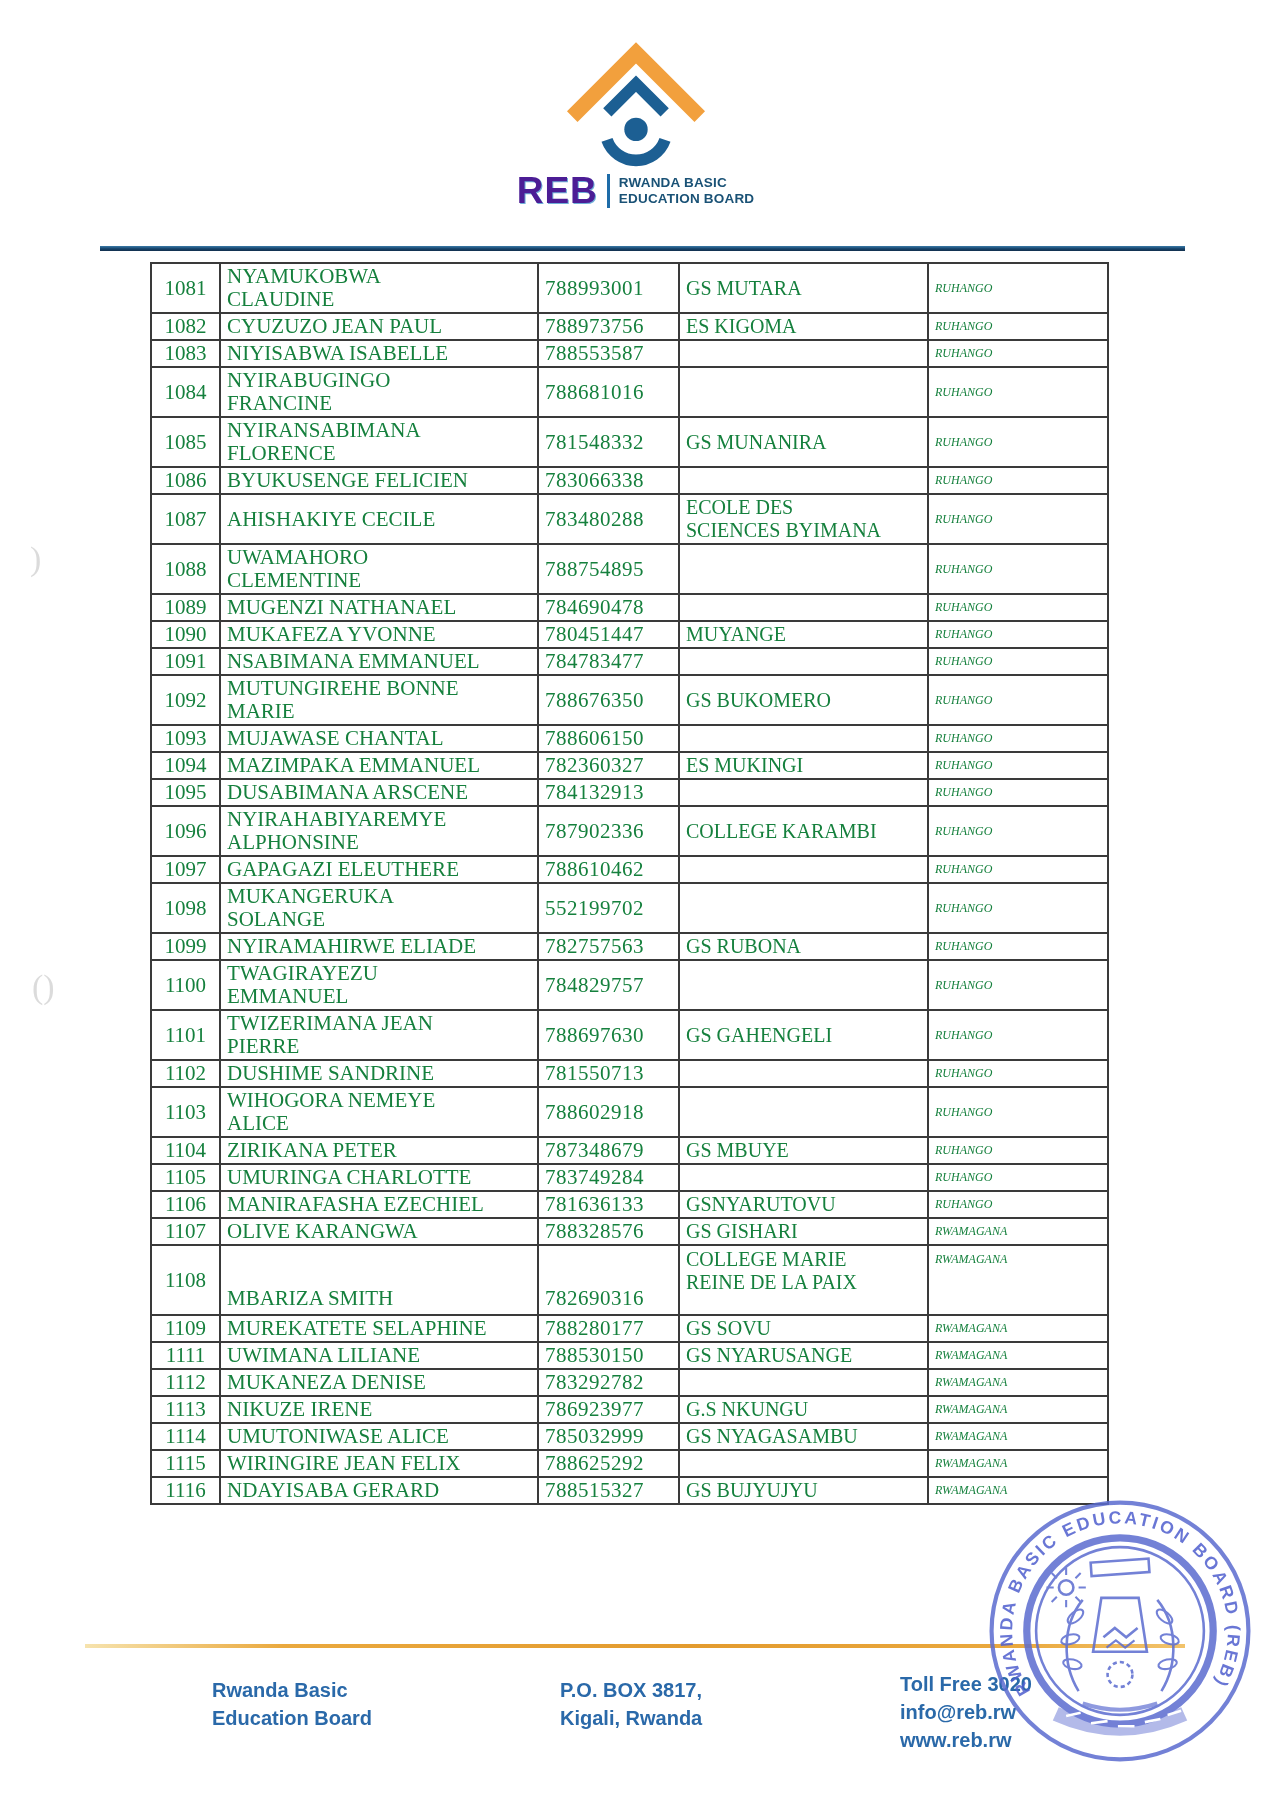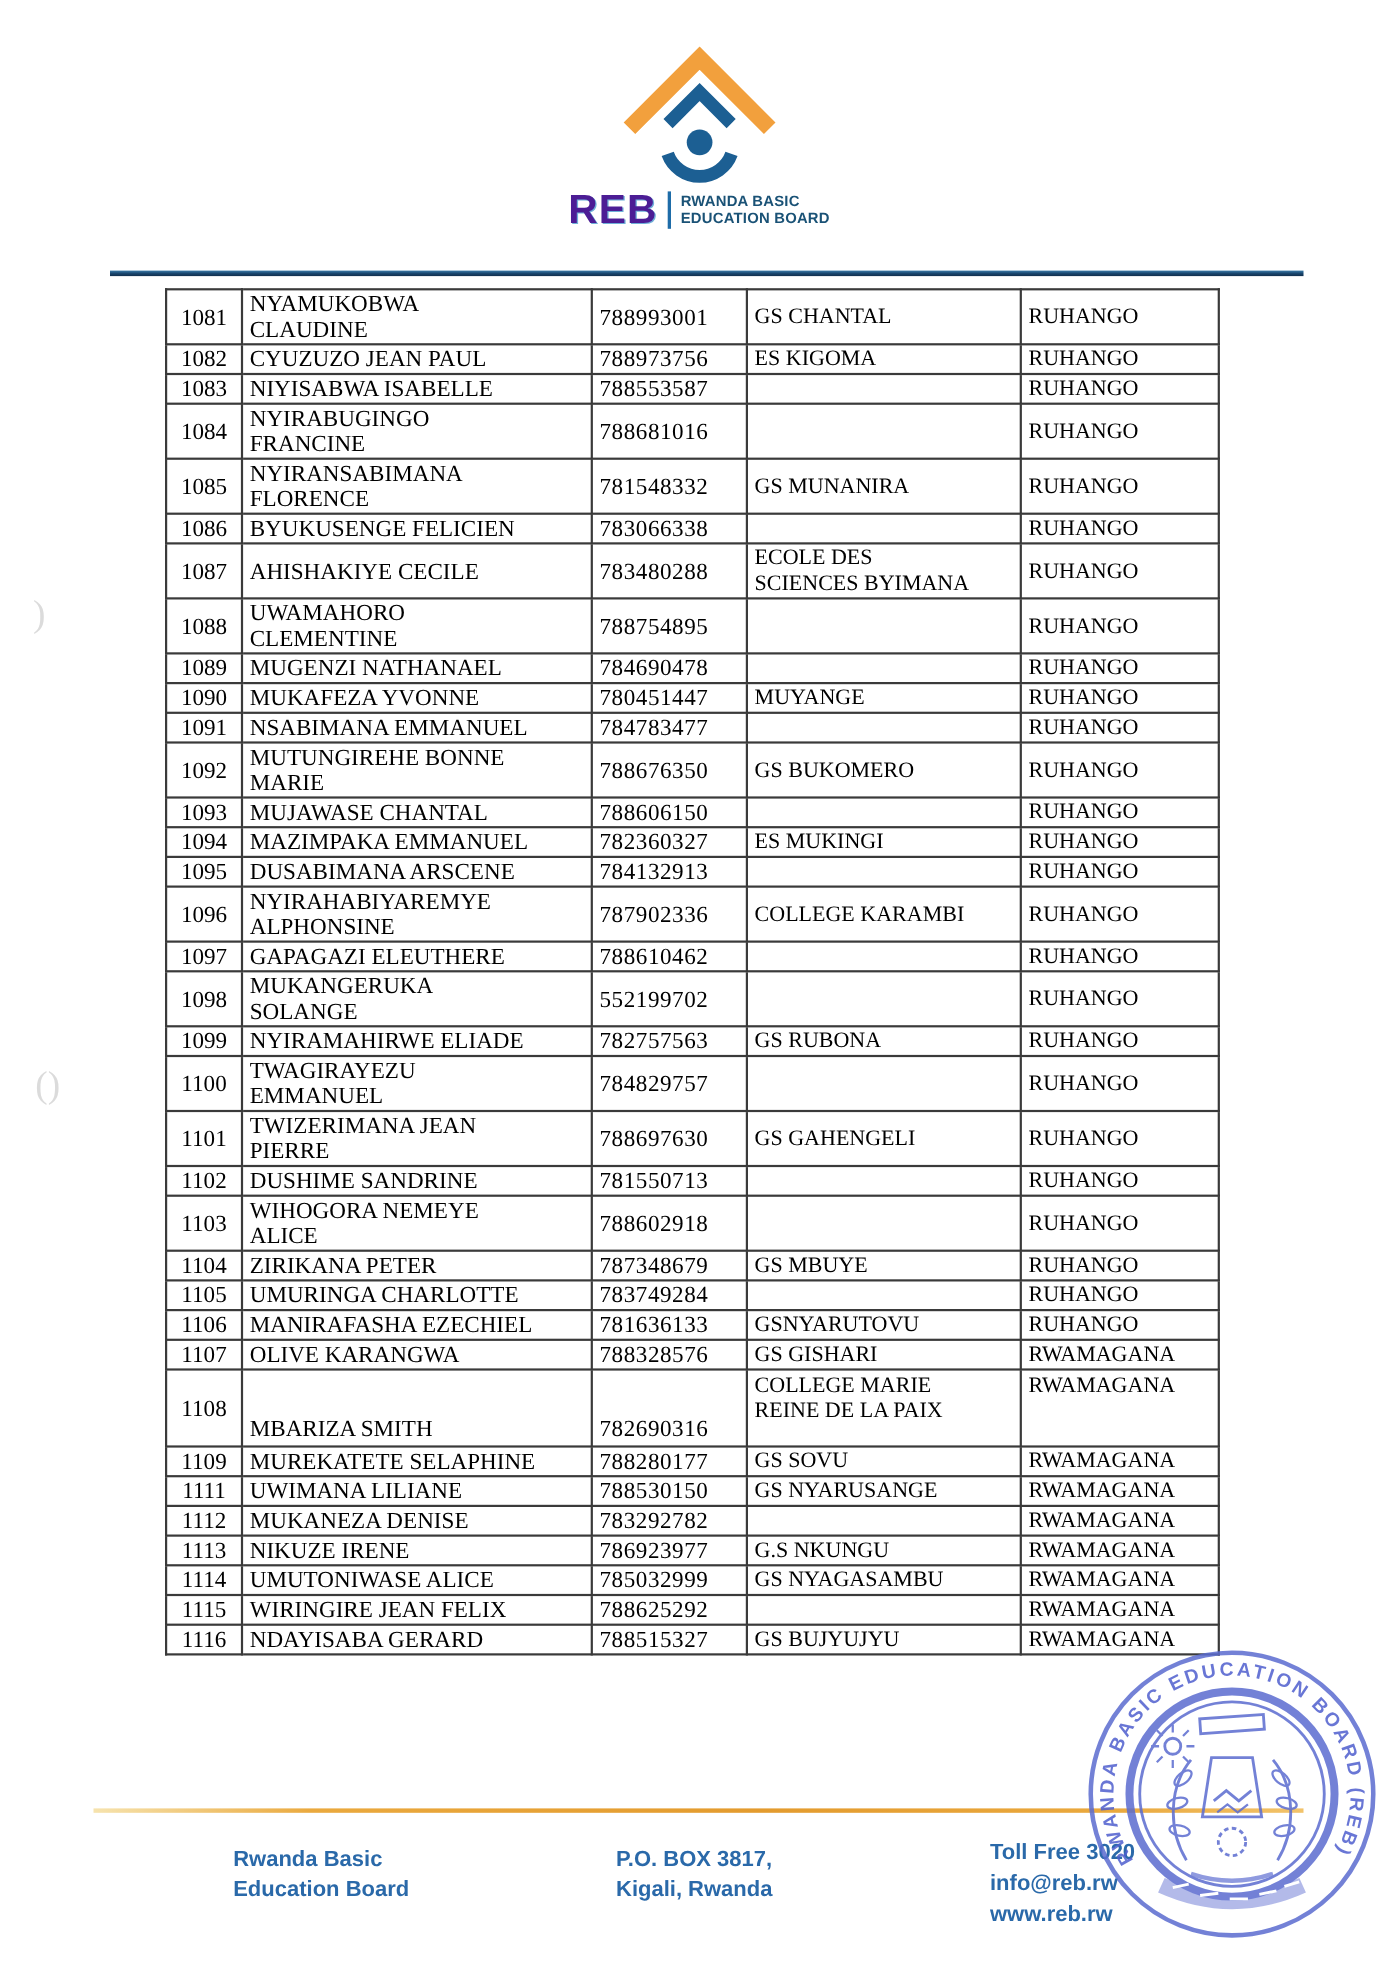--- a/index.html
+++ b/index.html
@@ -32,34 +32,34 @@
   }
   .rule-bottom{
     position:absolute;left:85px;top:1644px;width:1100px;height:4px;
     background:linear-gradient(90deg,#f6e3ae 0%,#eaa93e 18%,#e39b2e 55%,#eaa93e 85%,#f2c36b 100%);
   }
 
   
   table.roster{
     position:absolute;left:150px;top:262px;width:957px;
     border-collapse:collapse;table-layout:fixed;
-    font-size:21px;color:#000000;
+    font-size:21px;color:#15803d;
   }
   table.roster td{
     border:2px solid #3a3a3a;
     vertical-align:middle;
     padding:1px 6px;
     line-height:23px;
     overflow:hidden;
   }
   td.cell-id{text-align:center;padding:1px 2px;}
   td.cell-name{padding-left:10px;white-space:pre-line;}
   td.cell-phone{padding-left:14px;letter-spacing:.5px;}
   td.cell-school{padding-left:10px;white-space:pre-line;font-size:20px;}
-  td.cell-district{padding-left:8px;font-size:20px;}
+  td.cell-district{padding-left:8px;font-size:12px;font-style:italic;}
   tr.single{height:14px;}
   tr.double{height:50px;}
   tr.split{height:70px;}
   tr.split td.cell-name, tr.split td.cell-phone{vertical-align:bottom;padding-bottom:4px;}
   tr.split td.cell-school, tr.split td.cell-district{vertical-align:top;padding-top:2px;}
 
   
   .footer-col{
     position:absolute;top:1676px;
     font-family:"Liberation Sans", sans-serif;
@@ -108,21 +108,21 @@
         <col style="width:141px">
         <col style="width:249px">
         <col style="width:180px">
     </colgroup>
     <tbody>
         <tr class="double">
           <td class="cell-id">1081</td>
           <td class="cell-name">NYAMUKOBWA
 CLAUDINE</td>
           <td class="cell-phone">788993001</td>
-          <td class="cell-school">GS CHANTAL</td>
+          <td class="cell-school">GS MUTARA</td>
           <td class="cell-district">RUHANGO</td>
         </tr>
         <tr class="single">
           <td class="cell-id">1082</td>
           <td class="cell-name">CYUZUZO JEAN PAUL</td>
           <td class="cell-phone">788973756</td>
           <td class="cell-school">ES KIGOMA</td>
           <td class="cell-district">RUHANGO</td>
         </tr>
         <tr class="single">

